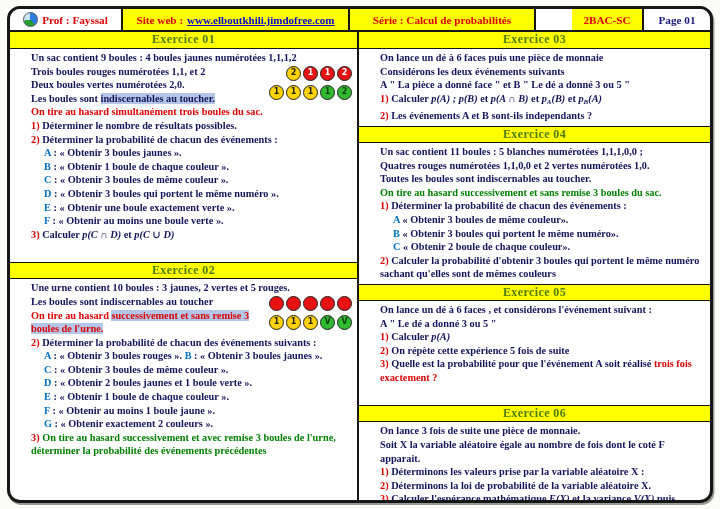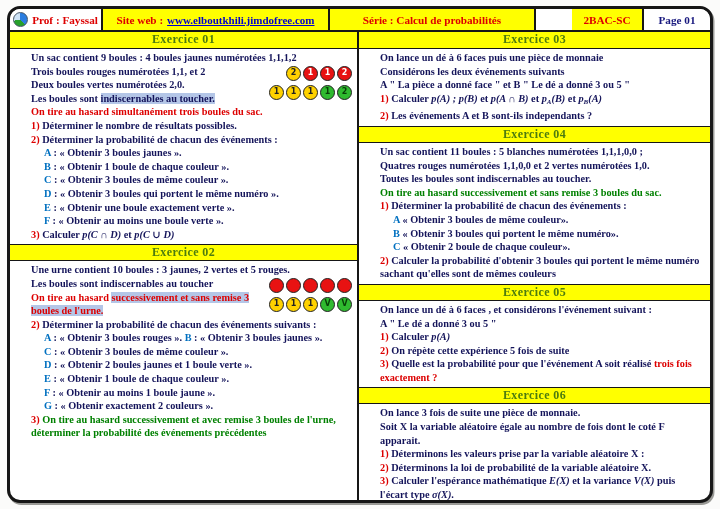--- a/index.html
+++ b/index.html
@@ -19,38 +19,38 @@
     background: #ffffff;
     box-shadow: 1.5px 2px 0 #9a9a96;
   }
   
   .header { display: flex; height: 23px; border-bottom: 2.5px solid #161616; font-size: 11.2px; }
   .hcell {
     display: flex; align-items: center; justify-content: center;
     border-right: 2px solid #161616; padding: 0 4px; white-space: nowrap; gap: 4px;
   }
   .hcell:last-child { border-right: none; }
-  .cell-prof   { width: 93px; color: #dd0000; background: #ffffff; }
+  .cell-prof   { width: 113px; color: #dd0000; background: #ffffff; }
   .cell-site   { width: 227px; background: #ffff00; }
   .site-label  { color: #dd0000; }
   .site-url    { color: #0000cc; text-decoration: underline; cursor: pointer; font-size: 11px; }
   .cell-serie  { flex: 1; background: #ffff00; color: #dd0000; }
   .cell-classe { width: 72px; background: #ffff00; color: #dd0000; margin-left: 36px; }
   .cell-page   { width: 66px; background: #ffffff; color: #17177e; }
   .logo {
     width: 15px; height: 15px; border-radius: 50%; flex: 0 0 15px;
     border: 1px solid #456;
     background: conic-gradient(#2b7de0 0 38%, #27a02b 38% 72%, #cfe4f7 72% 100%);
   }
   
   .columns { display: flex; height: calc(100% - 23px); }
   .col { display: flex; flex-direction: column; min-width: 0; }
   .col.left  { width: 349px; border-right: 2.5px solid #161616; }
   .col.right { flex: 1; }
-  .ex:last-child { flex: 1; }
+  .ex:last-child { flex: 1; margin-top: 18px; }
   .ex-head {
     background: #ffff00;
     border-top: 1.5px solid #161616; border-bottom: 1.5px solid #161616;
     color: #4d7c0f; text-align: center;
     font-size: 12px; line-height: 15px; height: 17px; letter-spacing: .4px;
   }
   .col .ex:first-child .ex-head { border-top: none; }
   .ex-body {
     display: flow-root;
     padding: 2px 5px 3px 21px;

